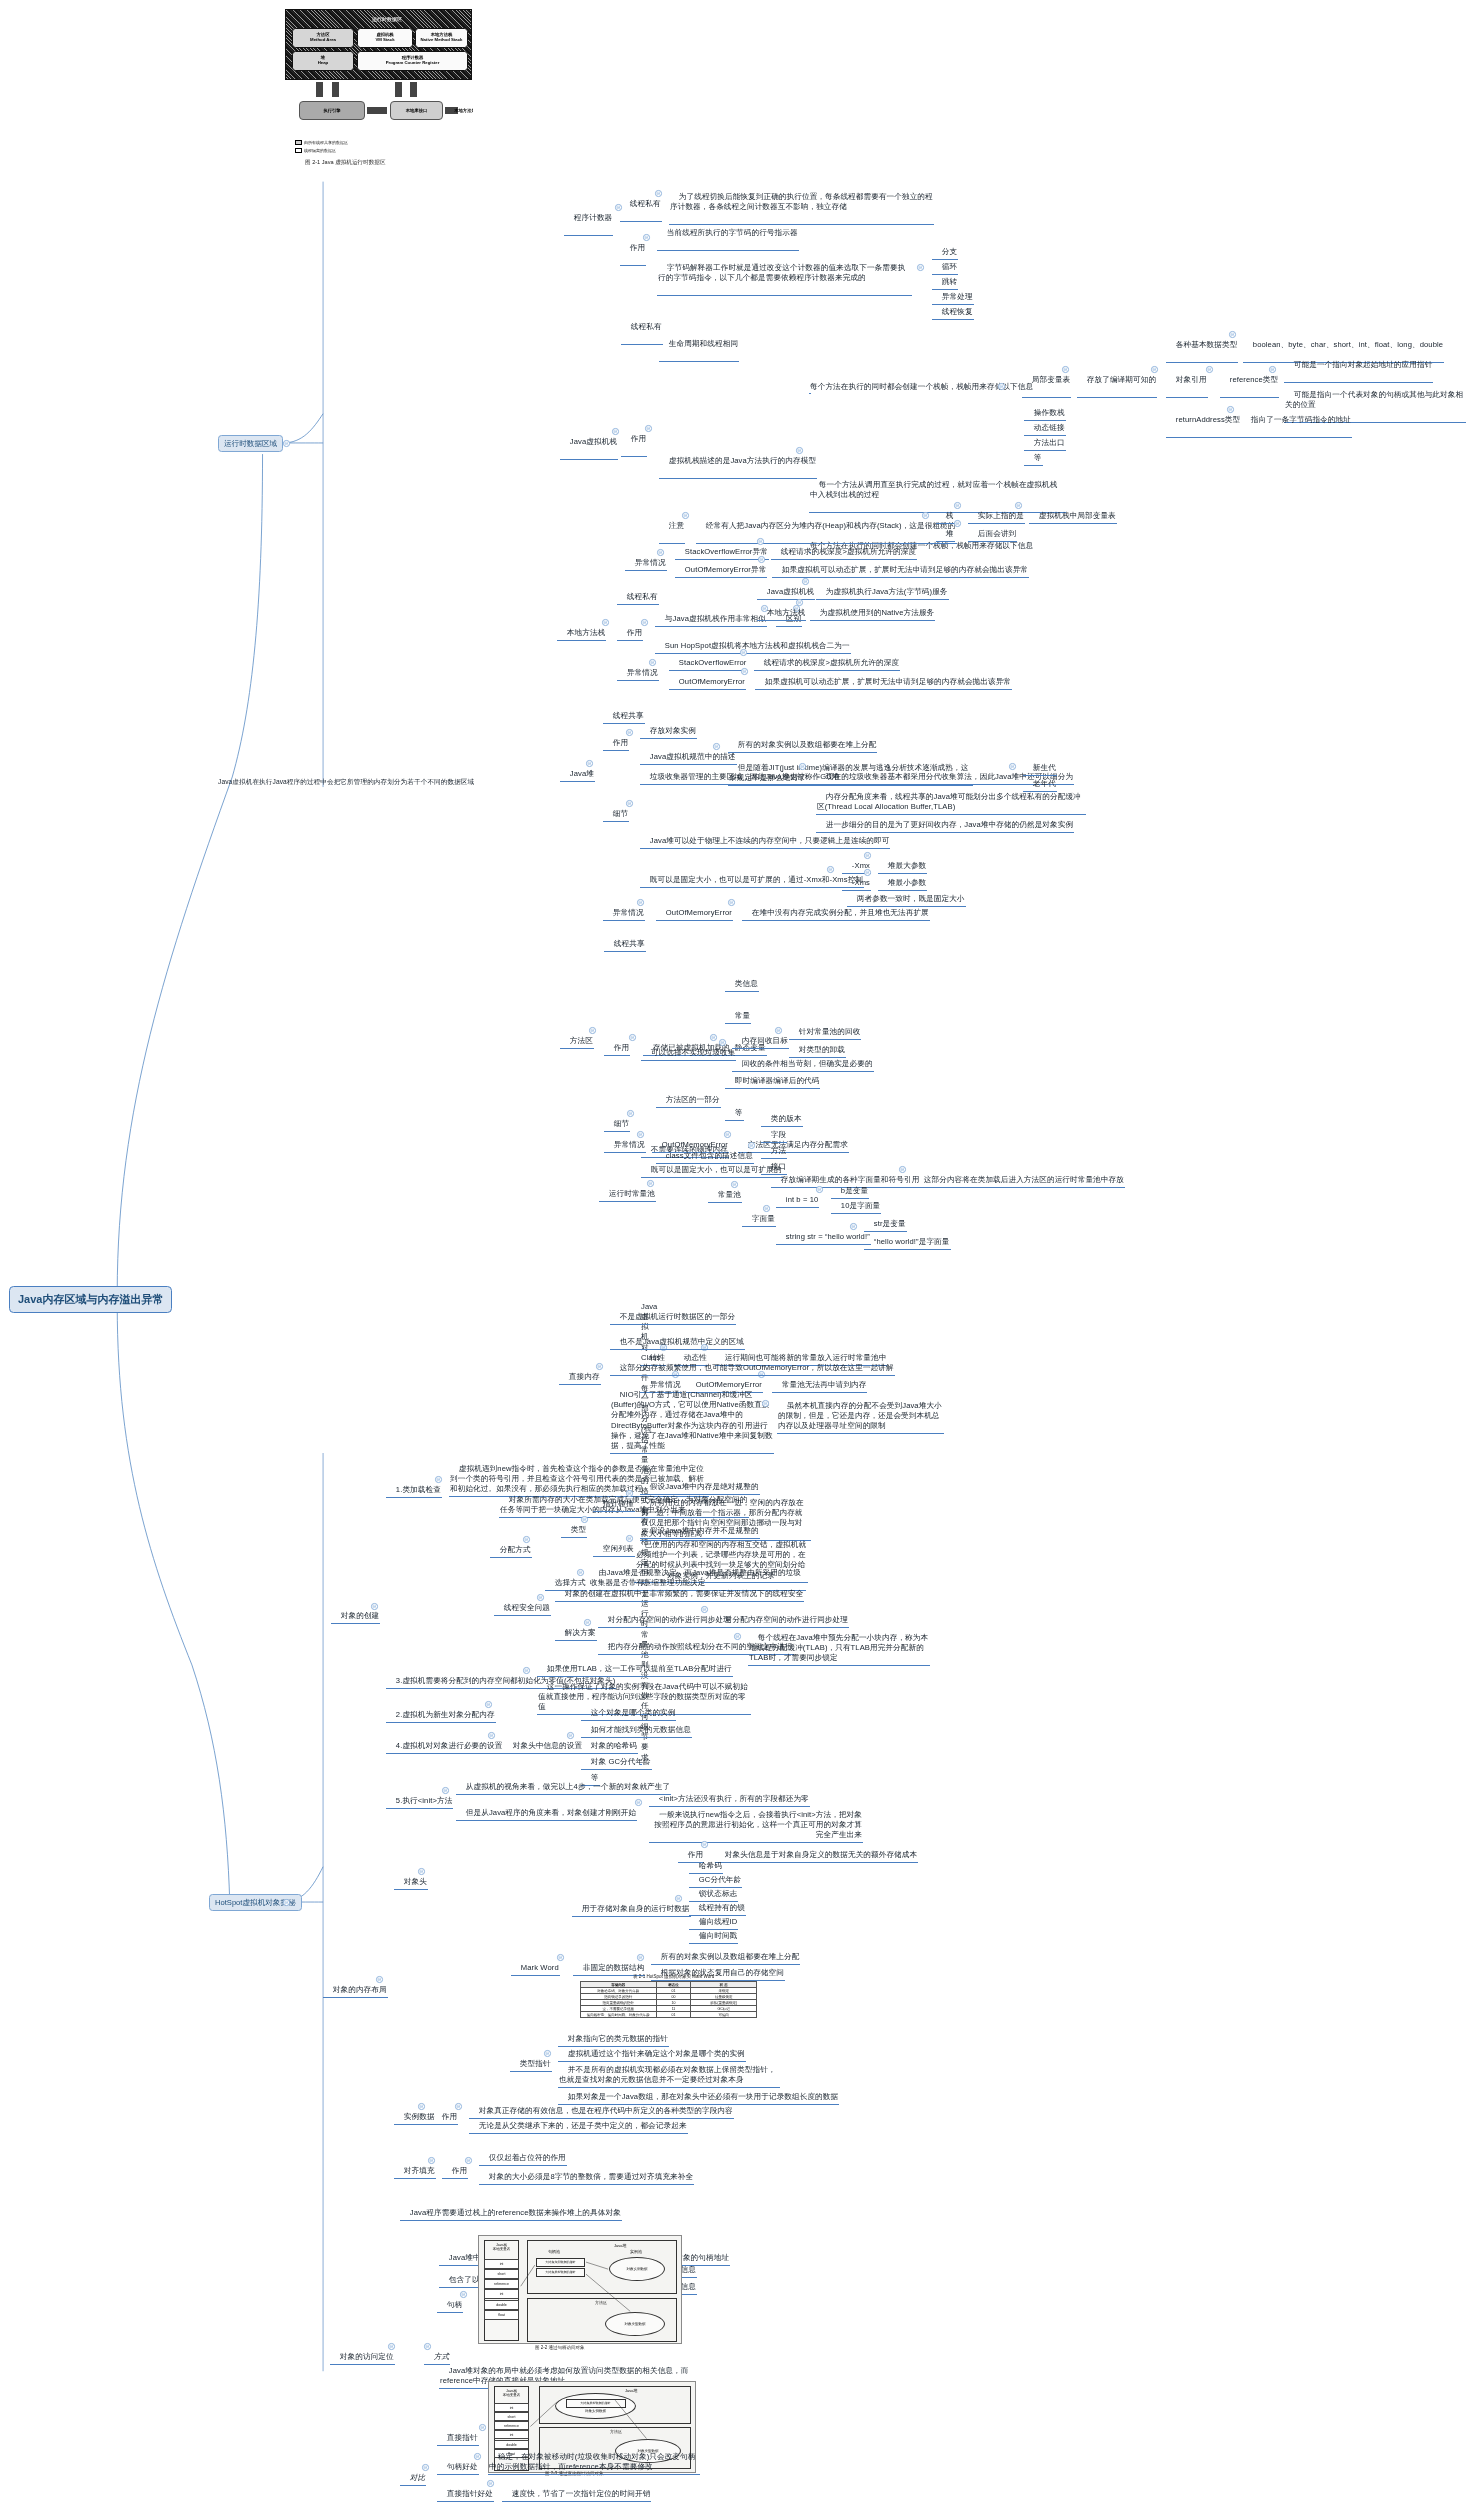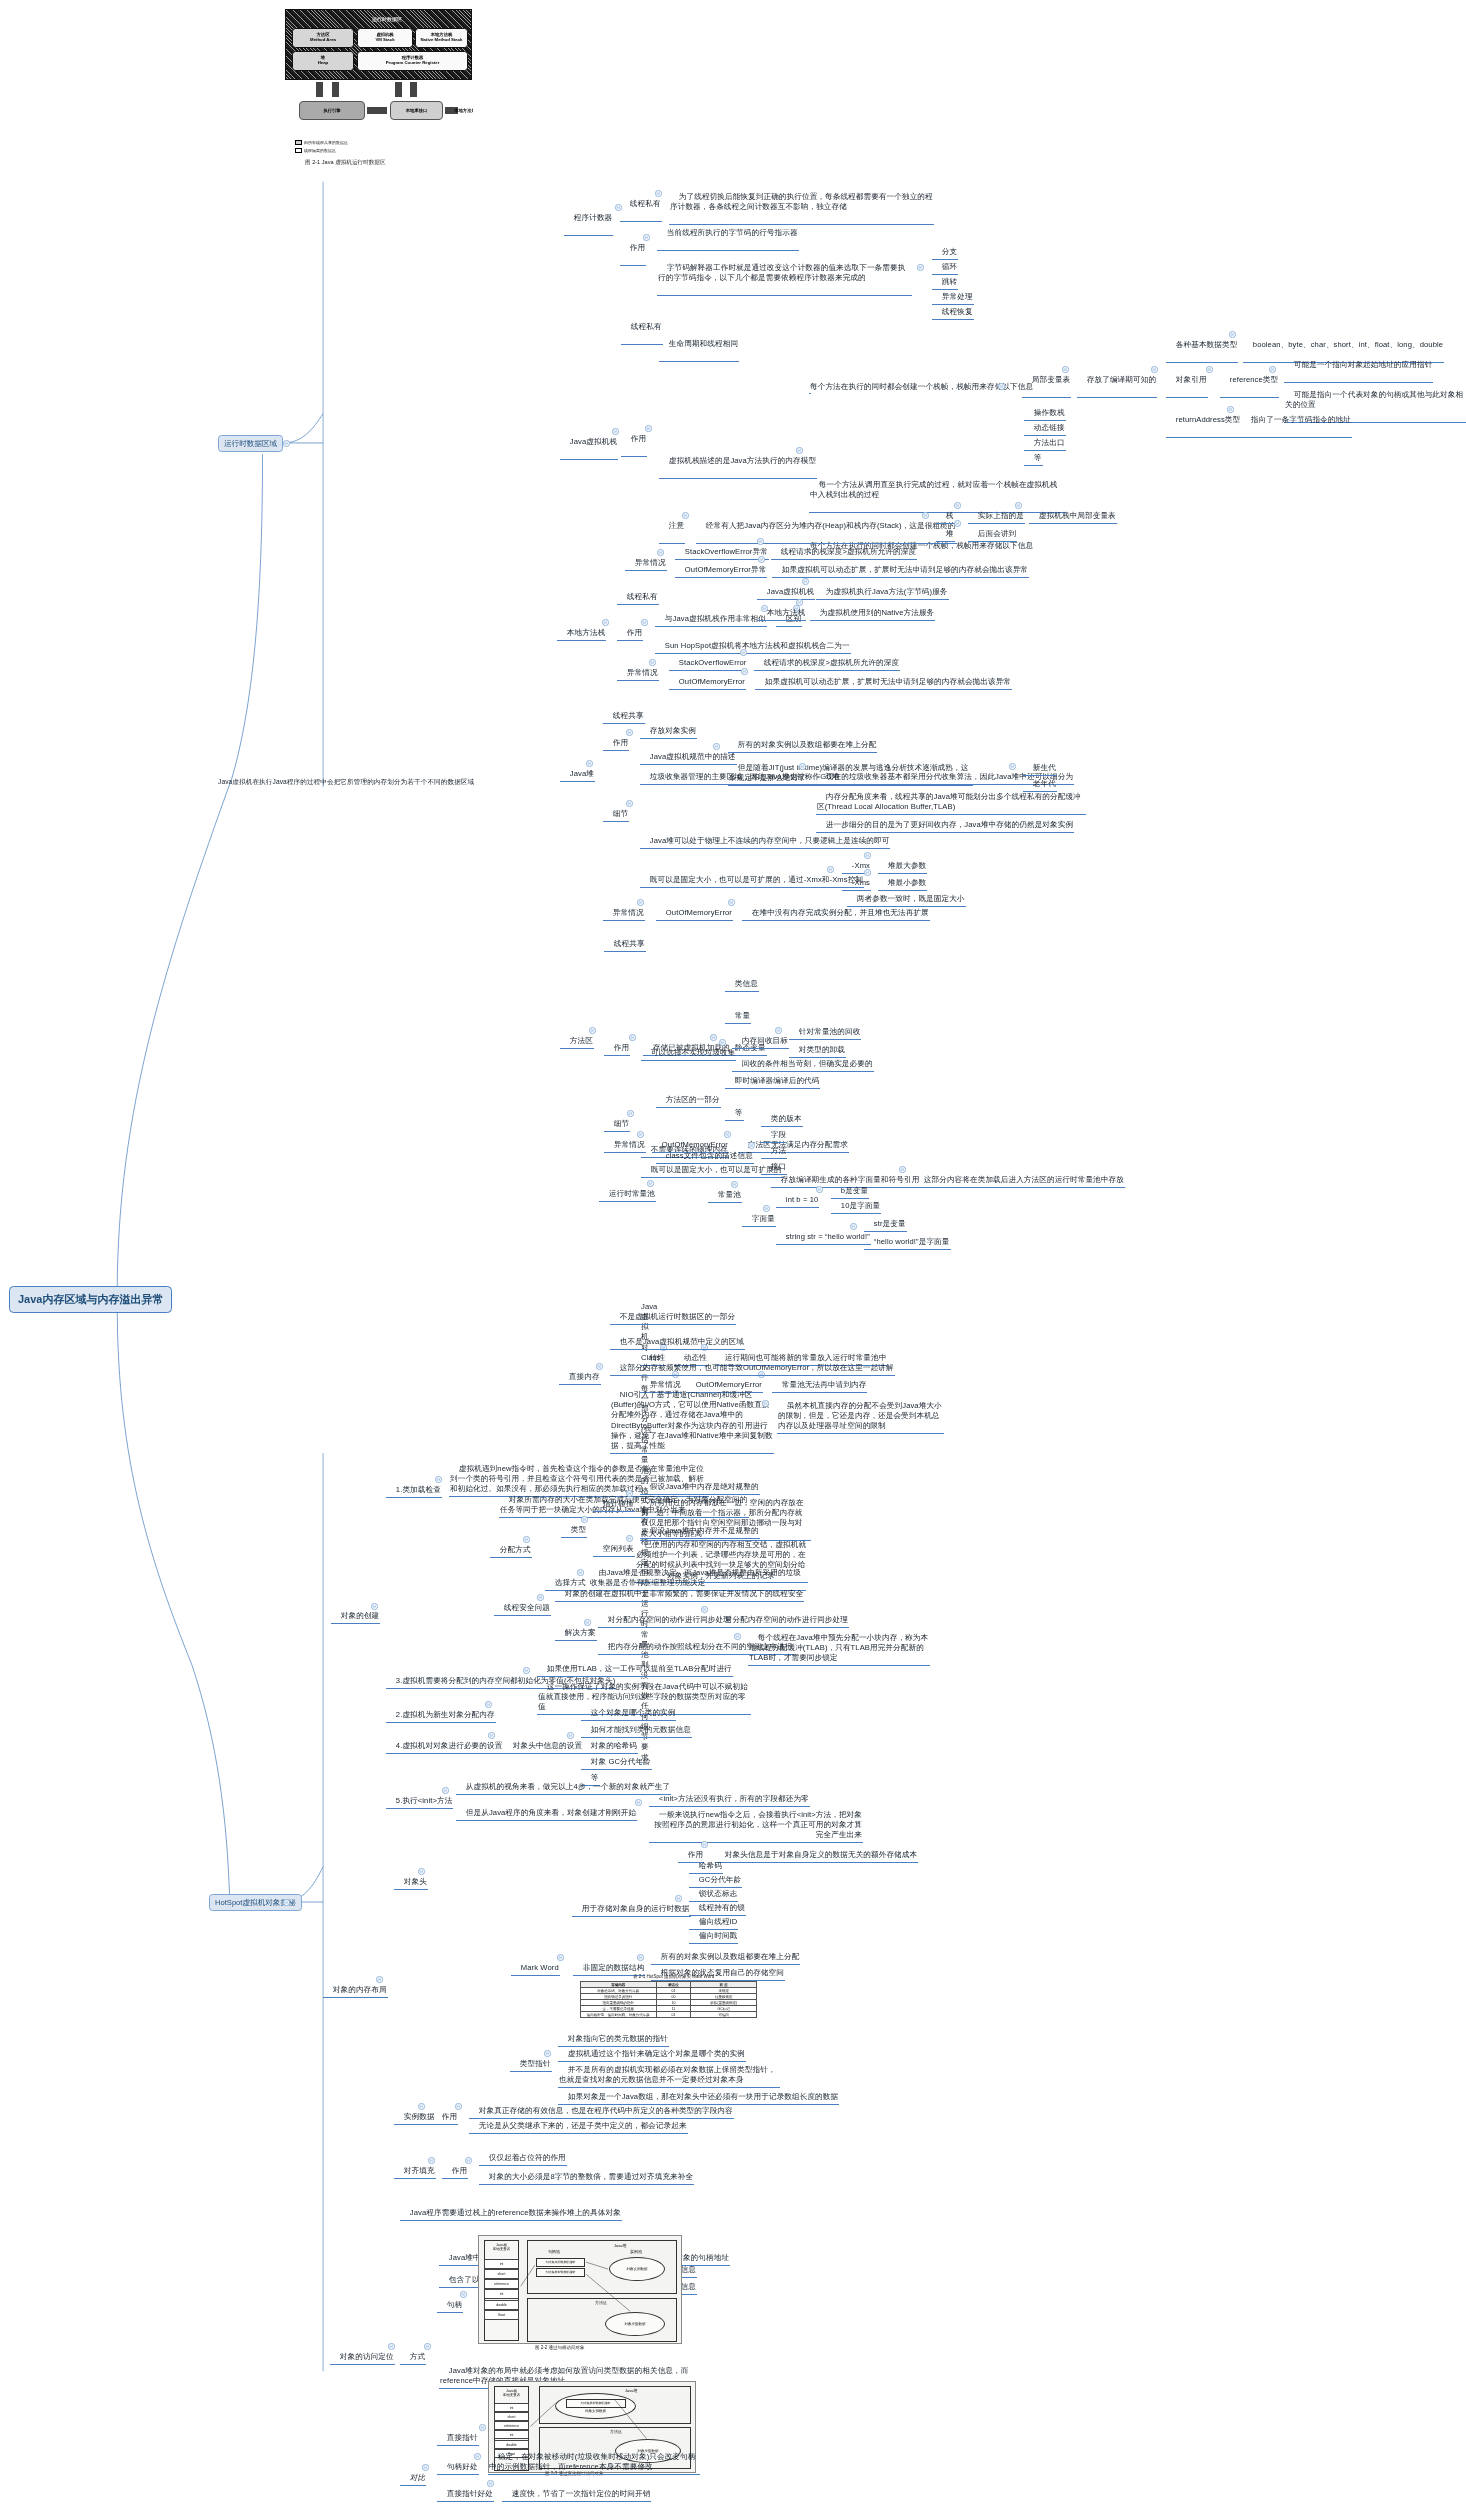--- a/index.html
+++ b/index.html
@@ -851,21 +851,21 @@
   <div class="node" style="left:479px; top:2161px;">
     <span>对象的大小必须是8字节的整数倍，需要通过对齐填充来补全</span></div>
 
   <div class="node" style="left:330px; top:2341px;">
     <span>对象的访问定位</span></div>
   <span class="collapse" style="left:388px;top:2343px;">⊖</span>
 
   <div class="node" style="left:400px; top:2197px;">
     <span>Java程序需要通过栈上的reference数据来操作堆上的具体对象</span></div>
 
-  <div class="node" style="left:400px; top:2341px;">
+  <div class="node" style="left:424px; top:2341px;font-style:italic;">
     <span>方式</span></div>
   <span class="collapse" style="left:424px;top:2343px;">⊖</span>
 
   <div class="node" style="left:439px; top:2242px;">
     <span>Java堆中会划分出一块内存来作为句柄池，reference中存储的就是对象的句柄地址</span></div>
   <div class="node" style="left:439px; top:2264px;">
     <span>包含了以下两部分地址信息</span></div>
   <span class="collapse" style="left:572px;top:2267px;">⊖</span>
   <div class="node" style="left:586px; top:2254px;">
     <span>对象实例数据的具体地址信息</span></div>

